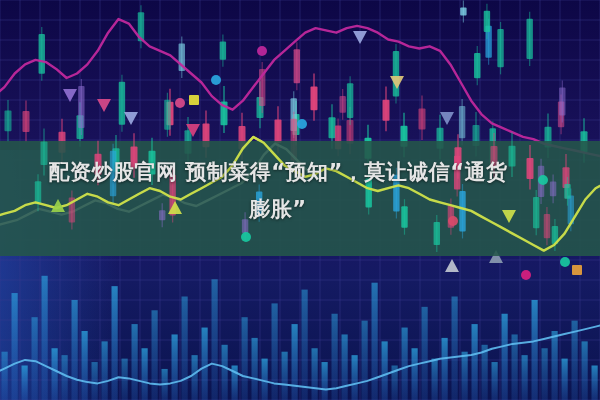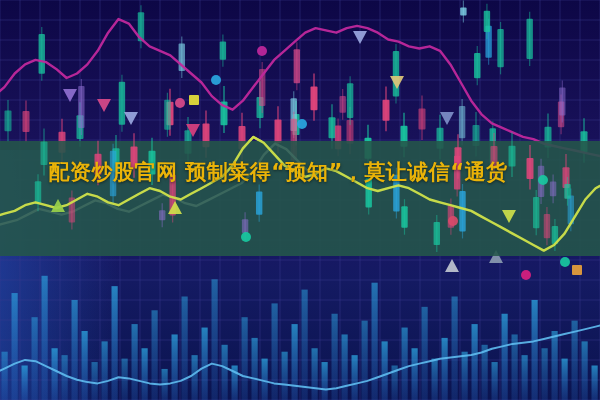--- a/index.html
+++ b/index.html
@@ -21,21 +21,21 @@
     width: 600px;
     height: 400px;
     display: block;
   }
   .banner-text {
     position: absolute;
     left: 0;
     top: 154px;
     width: 556px;
     text-align: center;
-    color: #eab308;
+    color: #e5e5e5;
     font-size: 21px;
     font-weight: bold;
     line-height: 37px;
     letter-spacing: 0.5px;
     text-shadow: 0 1px 3px rgba(0,0,0,0.55);
     font-family: "DejaVu Sans", "Liberation Sans", sans-serif;
     pointer-events: none;
     z-index: 30;
   }
   .banner-line { display: block; }
@@ -382,15 +382,16 @@
         <polygon points="175,201 168,214 182,214" fill="#cfe04a" opacity="0.92"></polygon>
         <circle cx="246" cy="237" r="5" fill="#19c8a0" opacity="0.92"></circle>
         <circle cx="453" cy="221" r="5" fill="#d94a6a" opacity="0.92"></circle>
         <polygon points="509,223 502,210 516,210" fill="#cfe04a" opacity="0.92"></polygon>
         <circle cx="543" cy="180" r="5" fill="#19c8a0" opacity="0.92"></circle>
       </g>
   </svg>
 
   <div class="banner-text">
     <span class="banner-line">配资炒股官网 预制菜得“预知”，莫让诚信“通货</span>
+    <span class="banner-line">膨胀”</span>
   </div>
 
 </div>
 
 </body></html>

